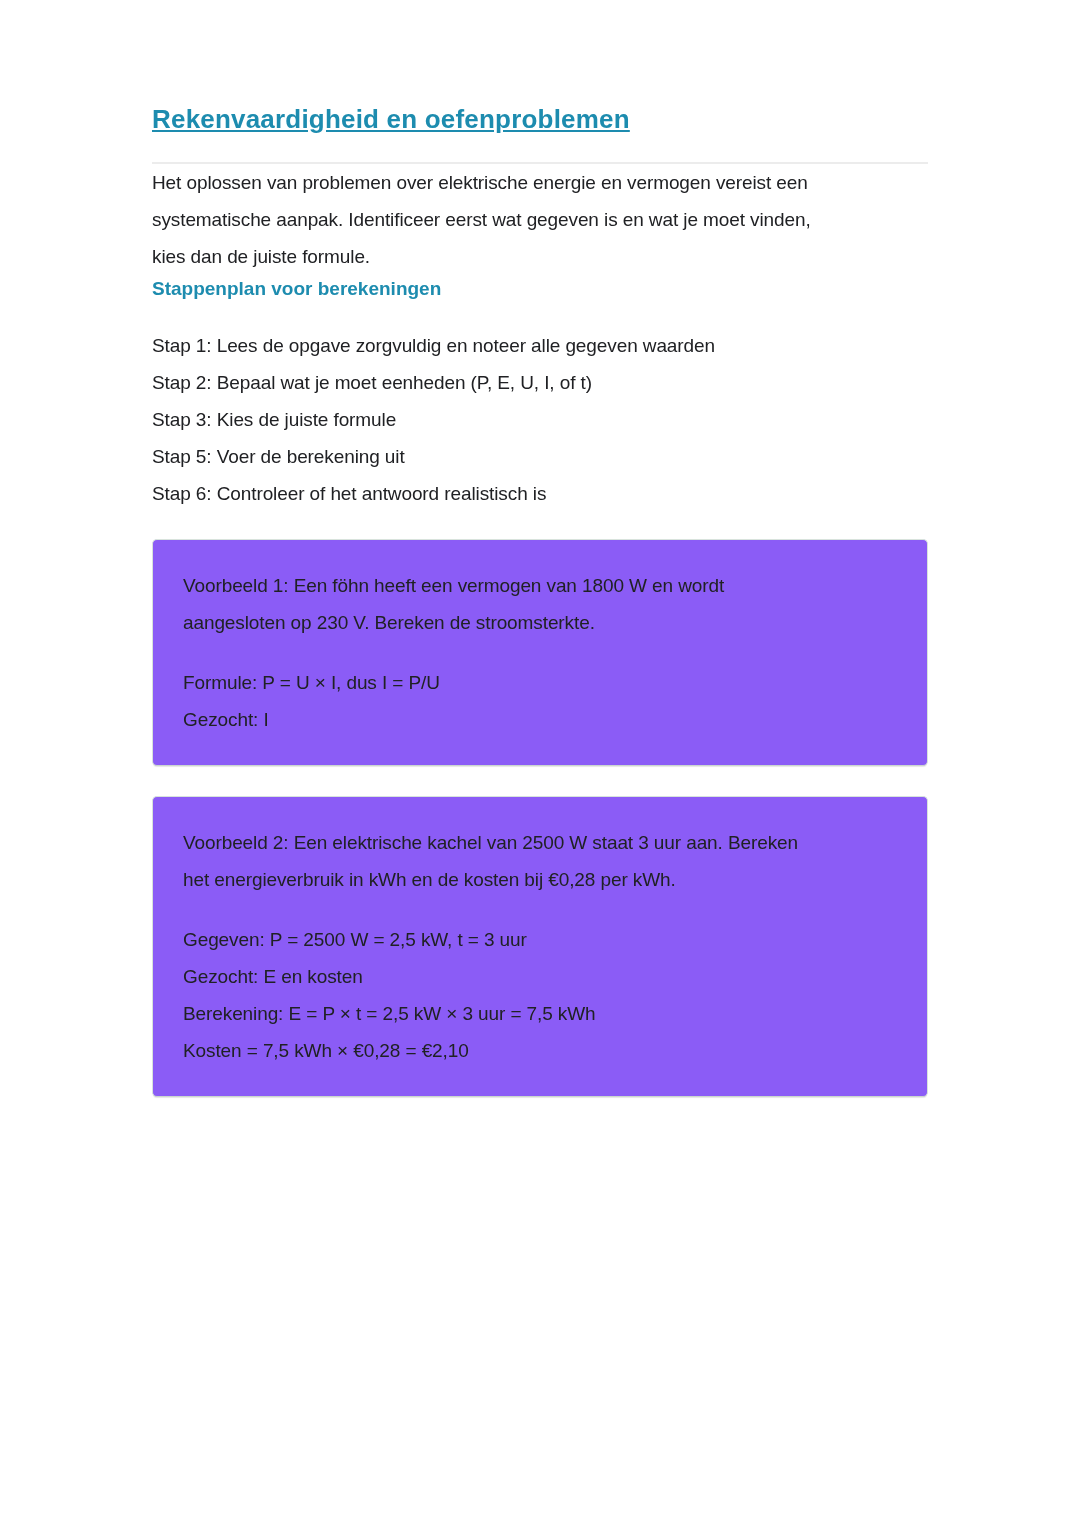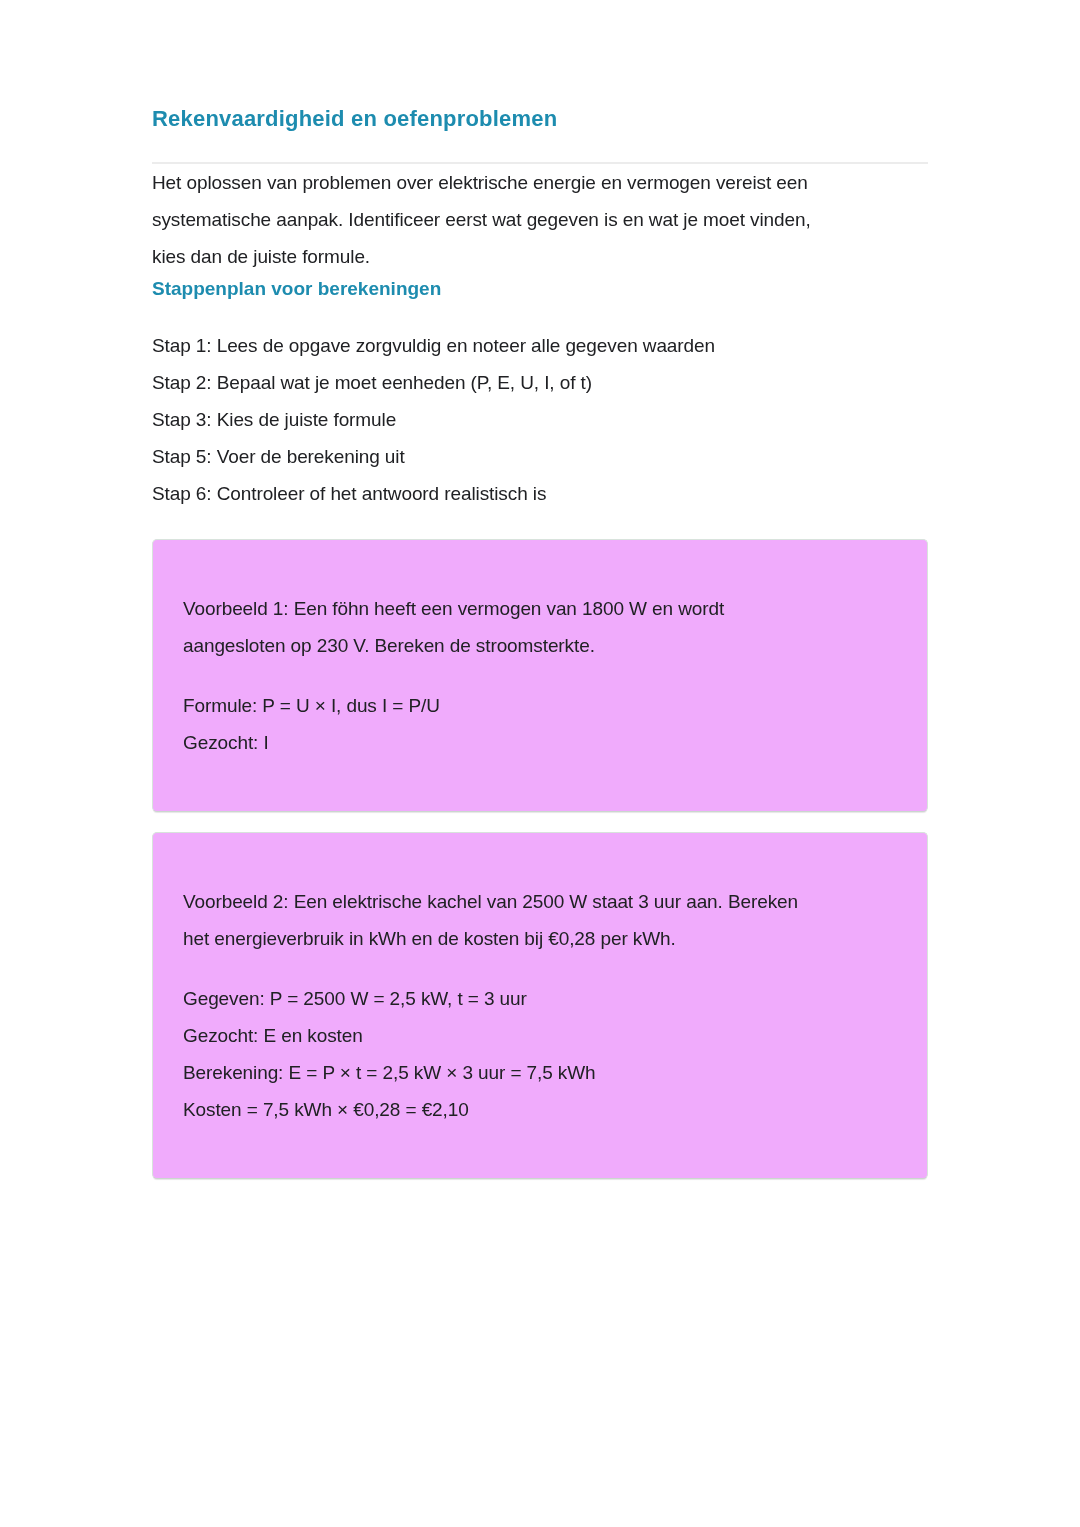--- a/index.html
+++ b/index.html
@@ -11,26 +11,27 @@
     font-family: "Liberation Sans", "DejaVu Sans", sans-serif;
     color: #202124;
     overflow: hidden;
   }
   .page {
     width: 1080px;
     height: 1527px;
     padding: 99px 152px 0 152px;
   }
   h1.doc-title {
-    font-size: 22px;
+    font-size: 26px;
     line-height: 40px;
     font-weight: 700;
     color: #1d8caf;
     letter-spacing: 0.2px;
     margin: 0 0 23px 0;
+    text-decoration: underline;
   }
   .divider {
     height: 0;
     border-top: 2px solid #ececec;
   }
   .intro {
     font-size: 19px;
     line-height: 37px;
     white-space: pre-line;
     letter-spacing: -0.1px;
@@ -42,28 +43,28 @@
     color: #1d8caf;
   }
   .steps {
     margin-top: 24px;
     font-size: 19px;
     line-height: 37px;
     letter-spacing: -0.1px;
   }
   .example {
     margin-top: 27px;
-    background: #f0abfc;
+    background: #8b5cf6;
     border: 1px solid #d8e3dc;
     border-bottom-color: #cbd6cf;
     border-radius: 5px;
-    padding: 50px 30px;
+    padding: 27px 30px;
     box-shadow: 0 2px 1px -1px rgba(0,0,0,0.10);
   }
-  .example + .example { margin-top: 20px; }
+  .example + .example { margin-top: 30px; }
   .example .problem {
     font-size: 19px;
     line-height: 37px;
     white-space: pre-line;
     letter-spacing: -0.1px;
   }
   .example .solution {
     margin-top: 23px;
     font-size: 19px;
     line-height: 37px;

